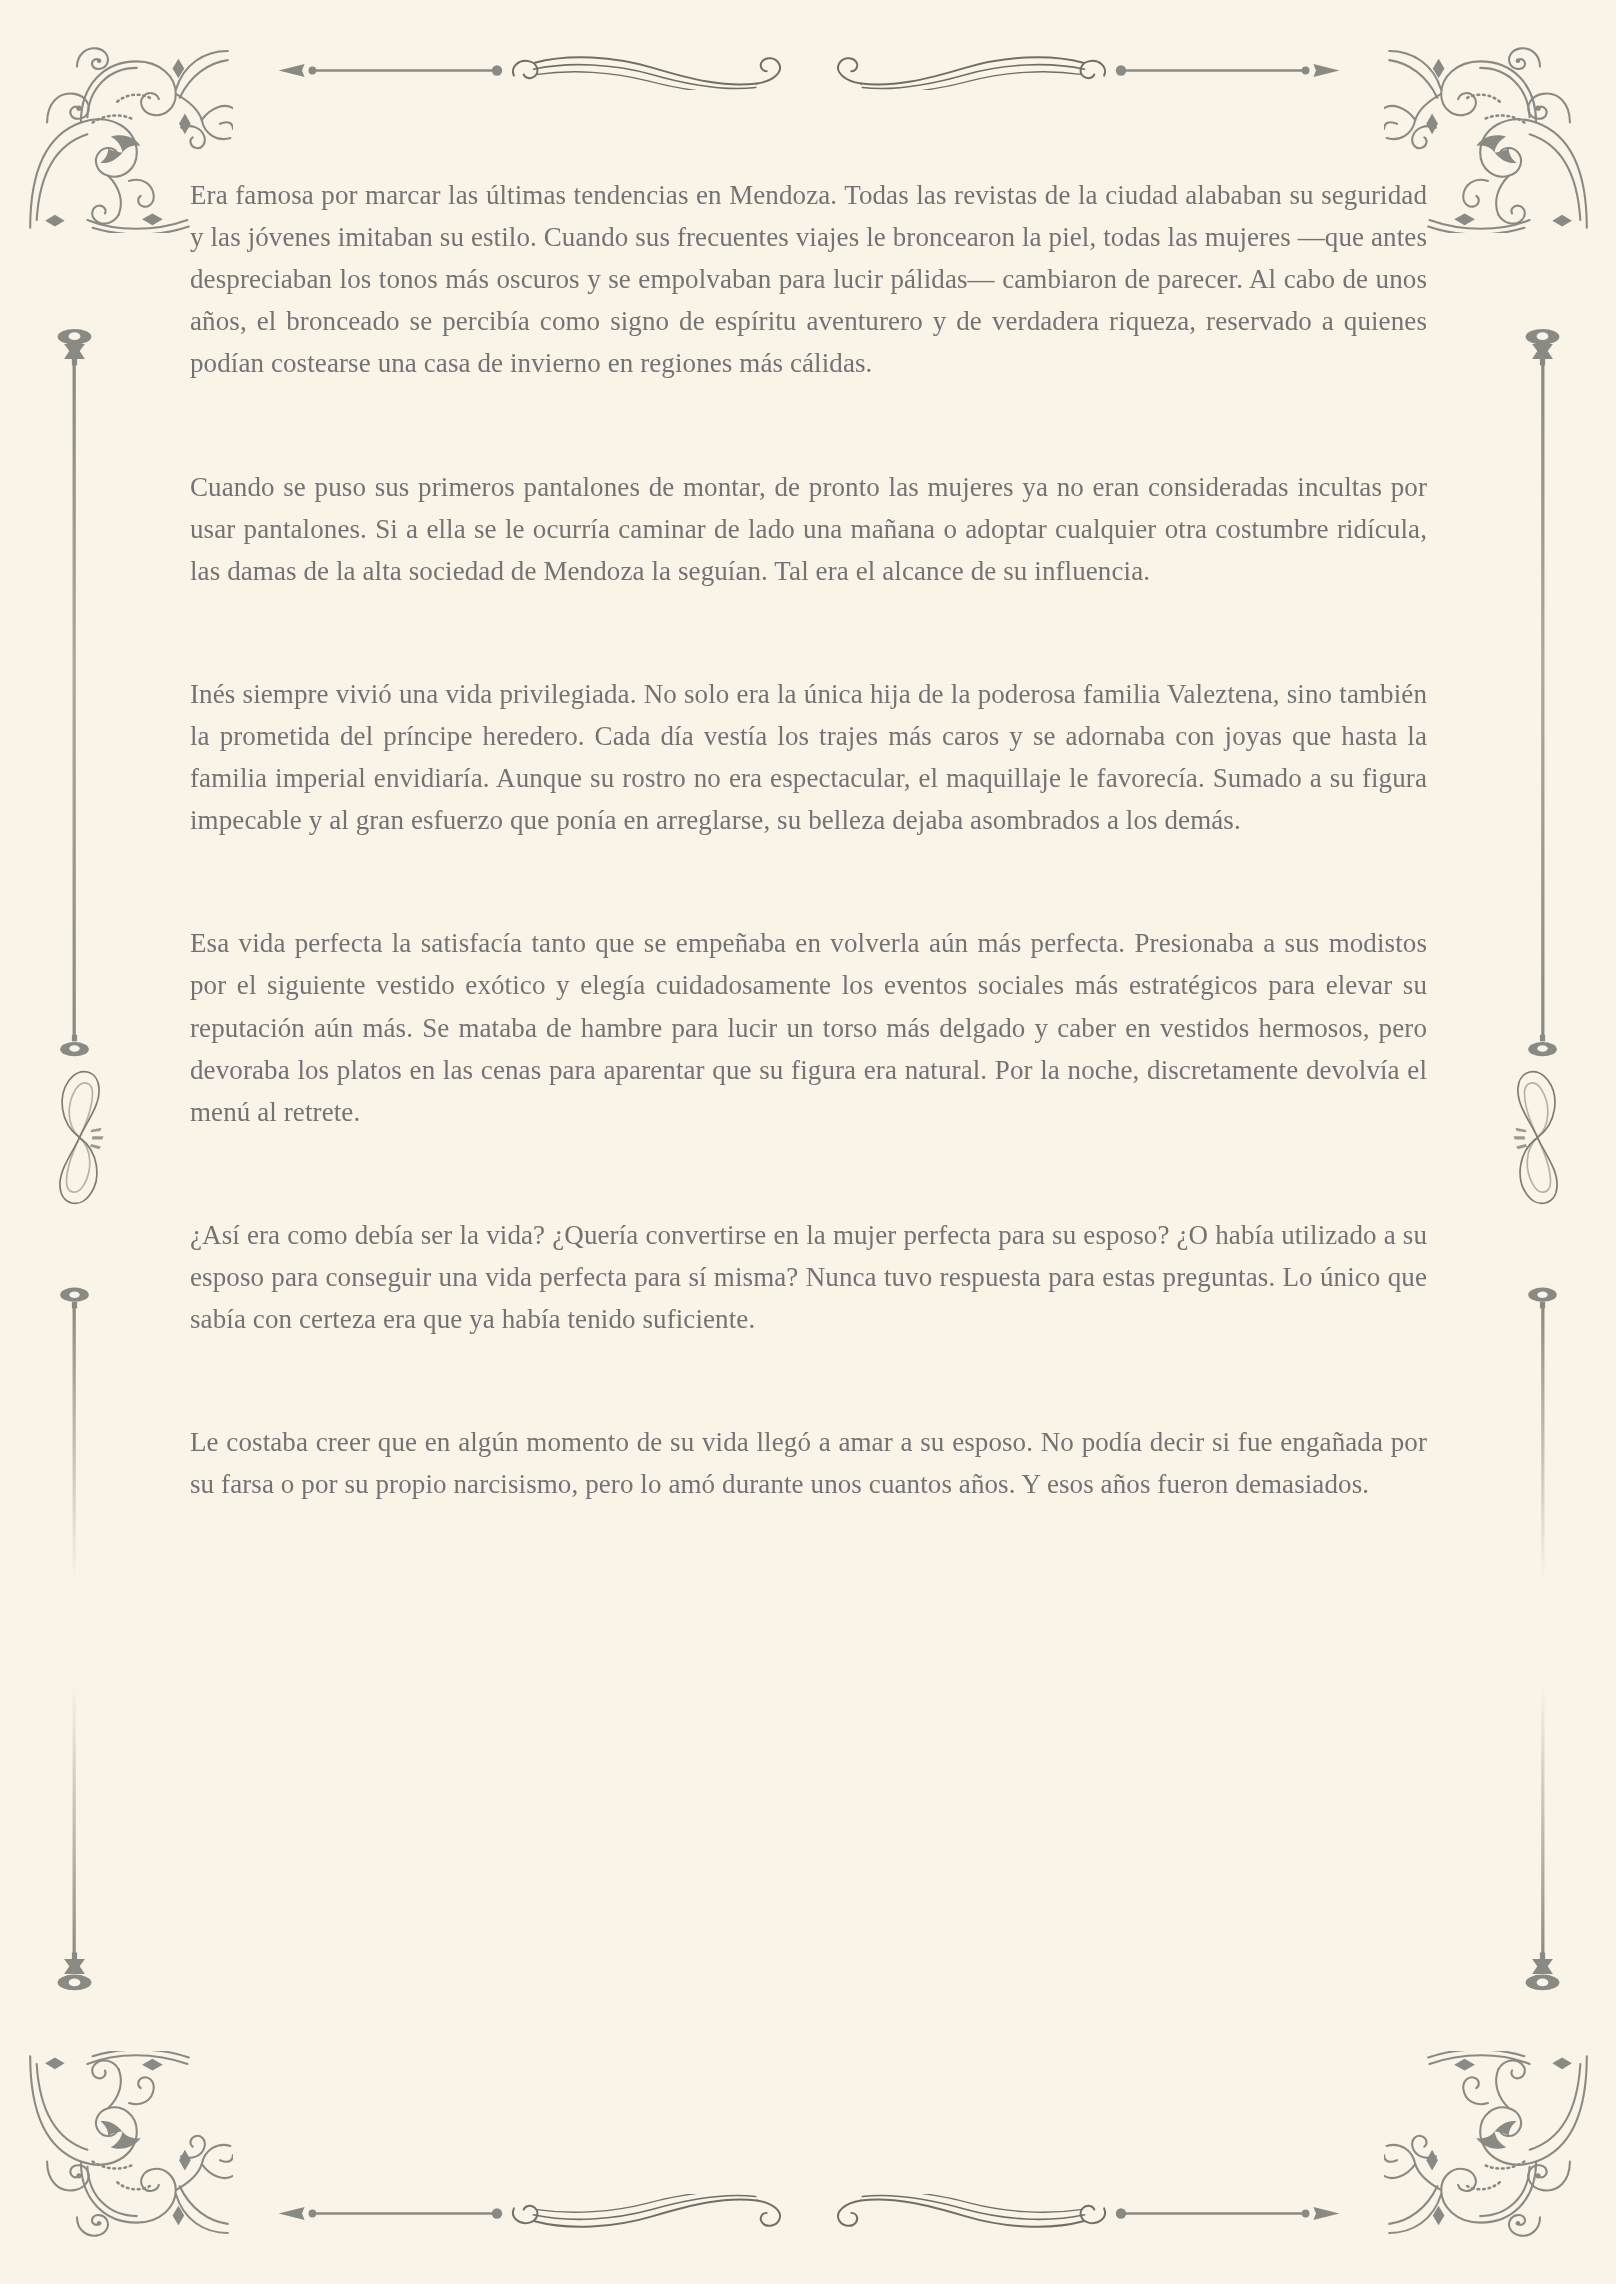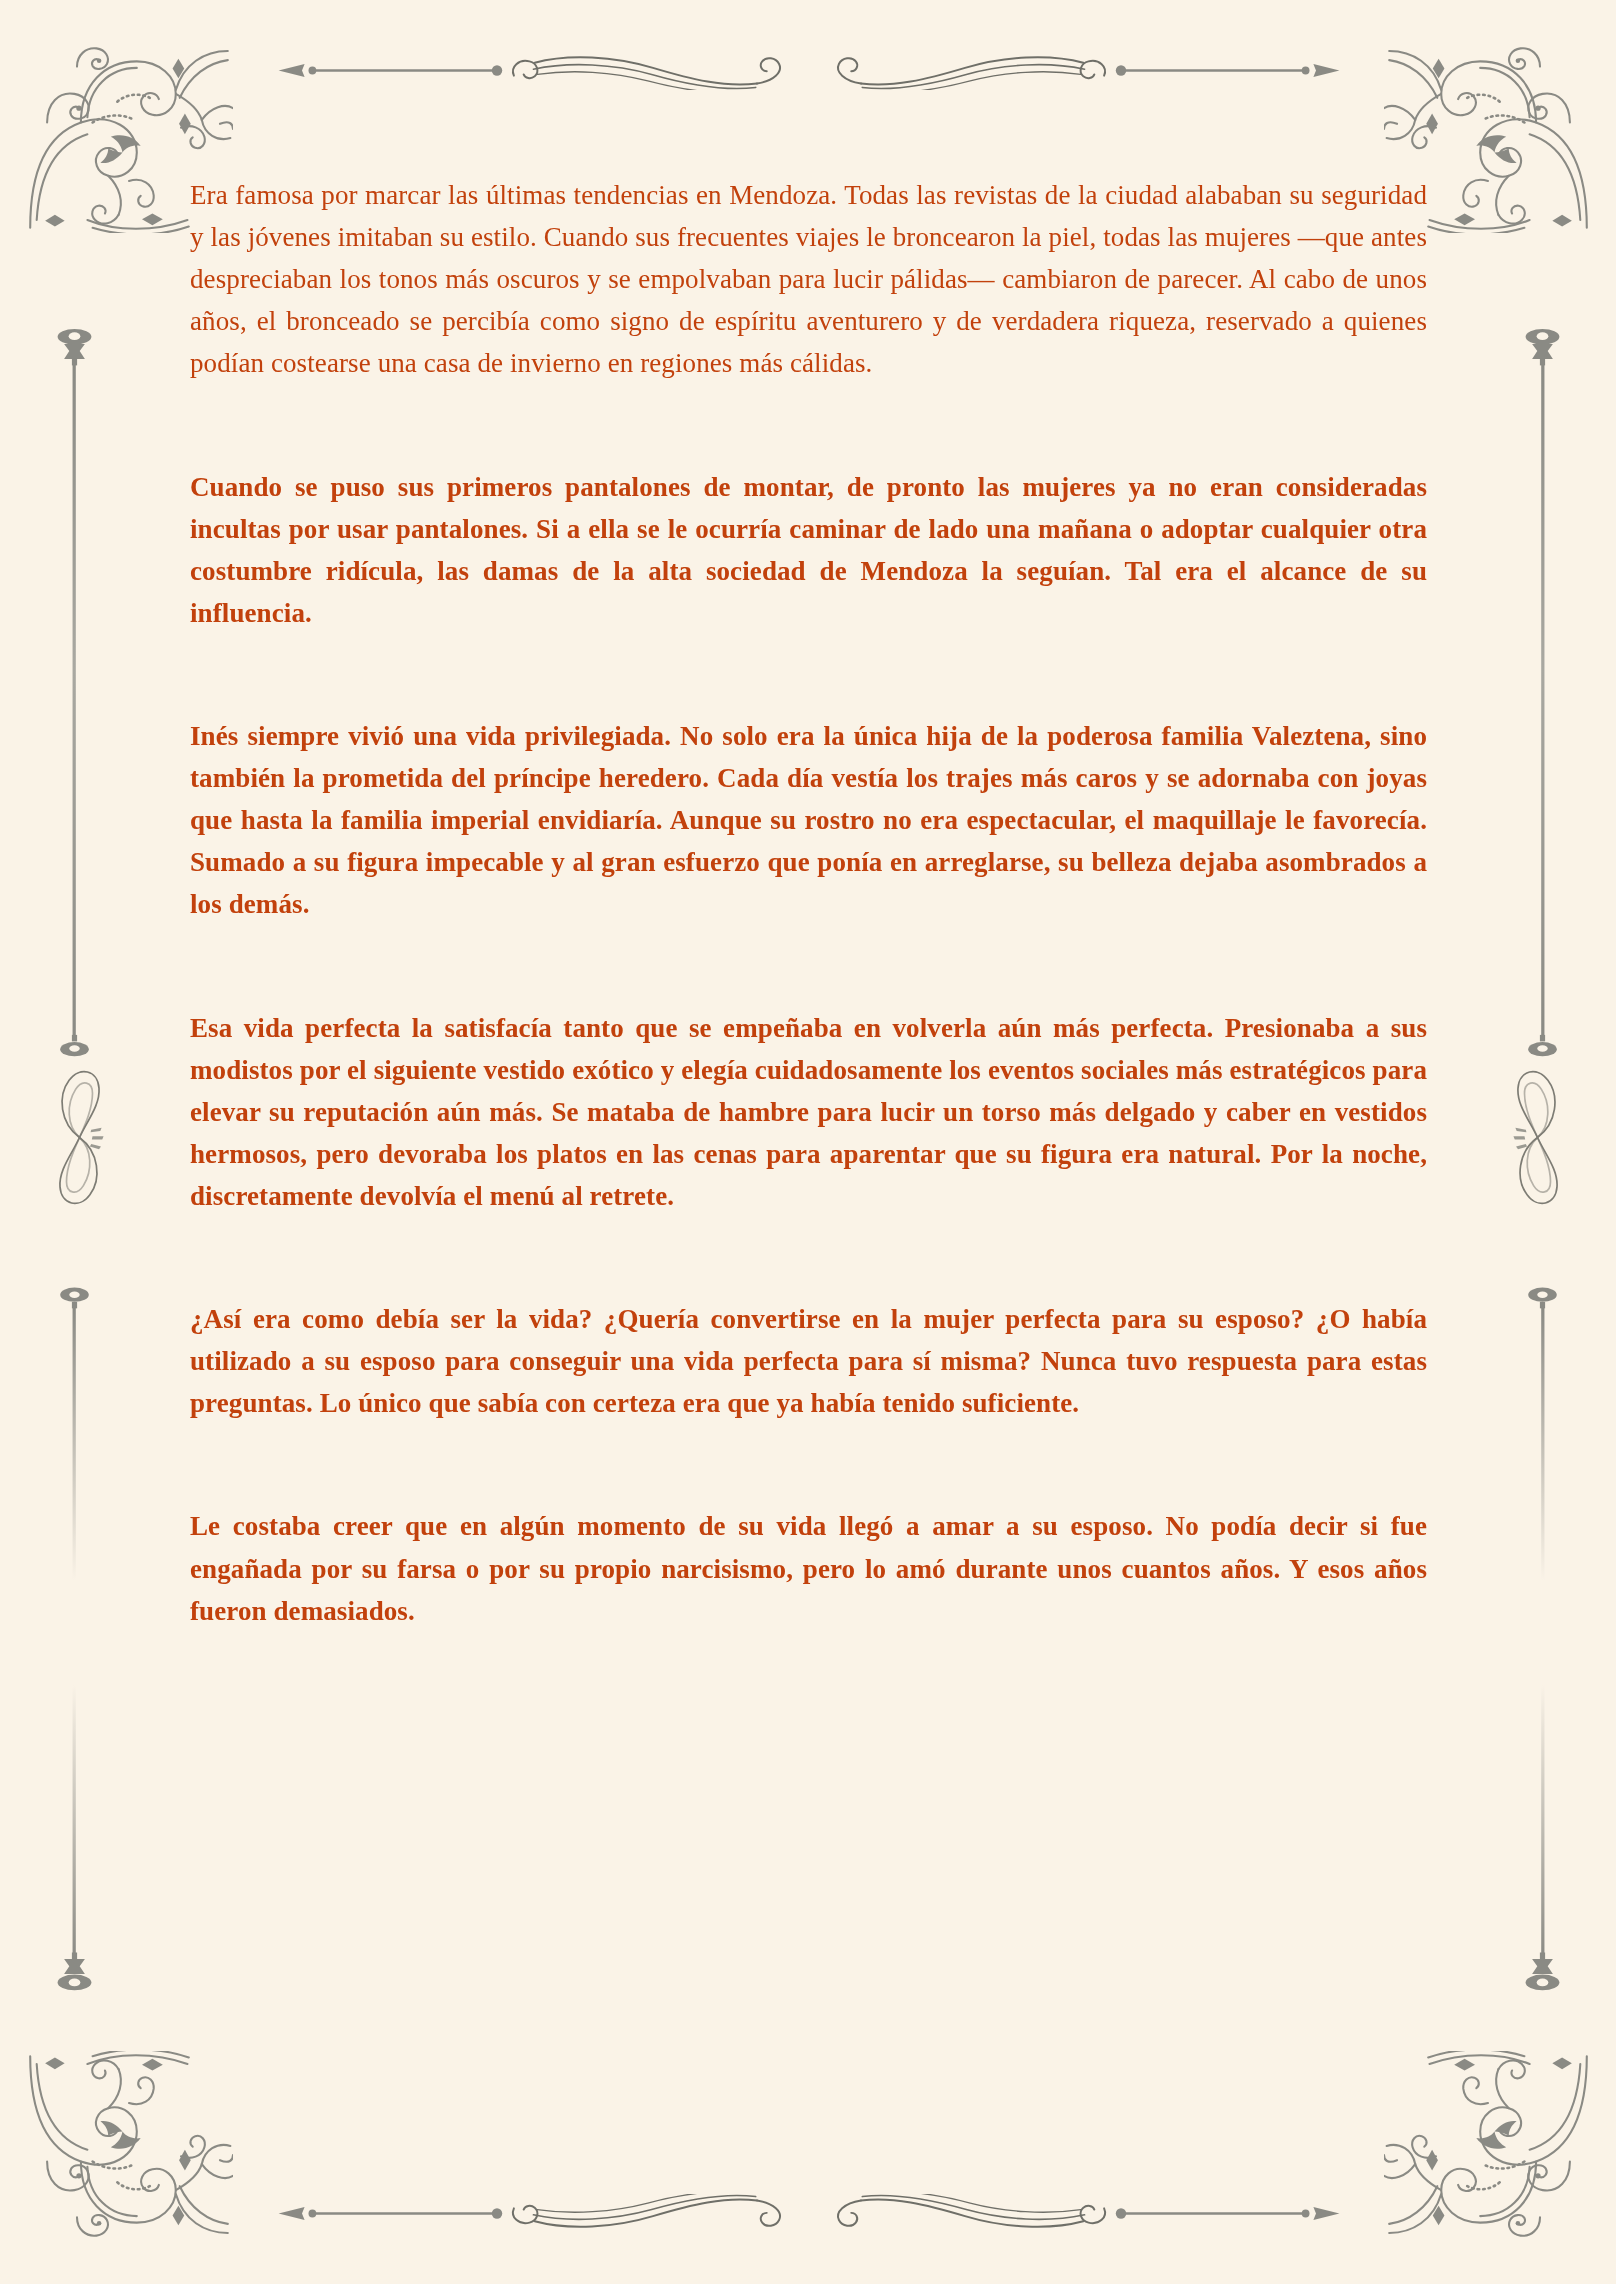--- a/index.html
+++ b/index.html
@@ -57,28 +57,28 @@
   .content {
     position: absolute;
     left: 190px;
     top: 174px;
     width: 1237px;
   }
   .para {
     margin: 0 0 81px 0;
     font-size: 27px;
     line-height: 1.56;
-    color: #c2410c;
+    color: #737373;
     text-align: justify;
     text-justify: inter-word;
     letter-spacing: 0.1px;
     -webkit-font-smoothing: antialiased;
   }
   .para:last-child { margin-bottom: 16px; }
-  .para.tight-last { text-align-last: left; font-weight: bold; }
+  .para.tight-last { text-align-last: left; }
 </style>
 </head>
 <body>
 
 <div class="page">
 
   <div class="ornaments">
 
     <div class="orn corner-tl">
       <svg width="208" height="208" viewBox="0 0 320 320">

